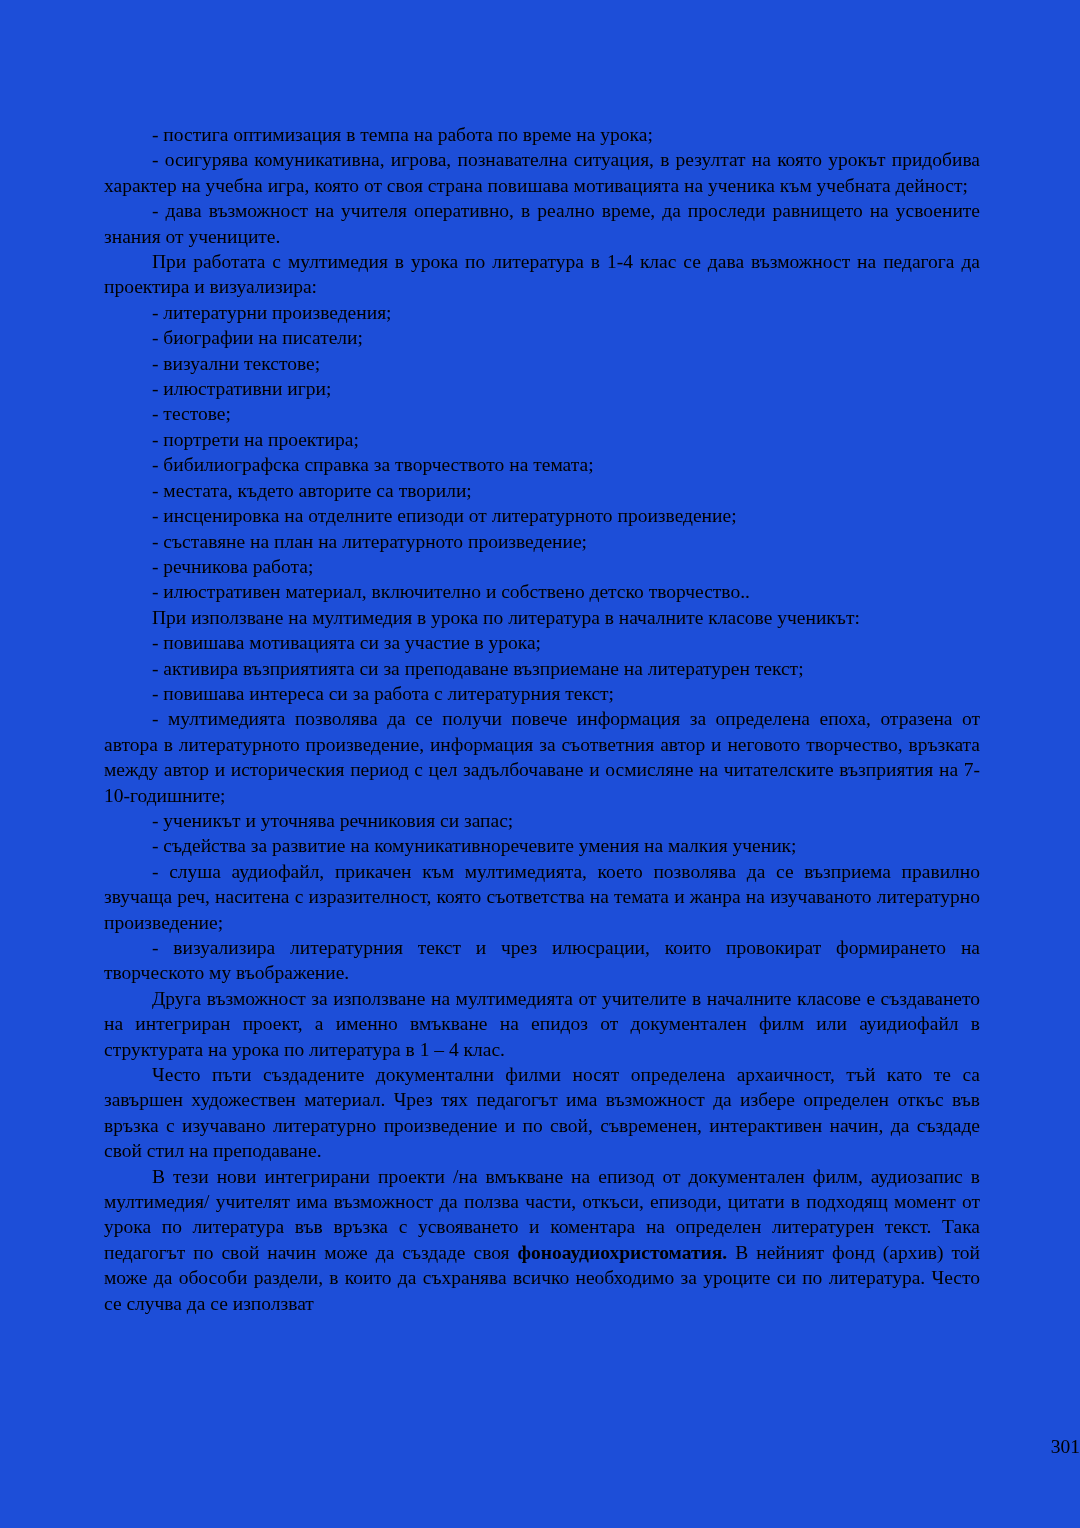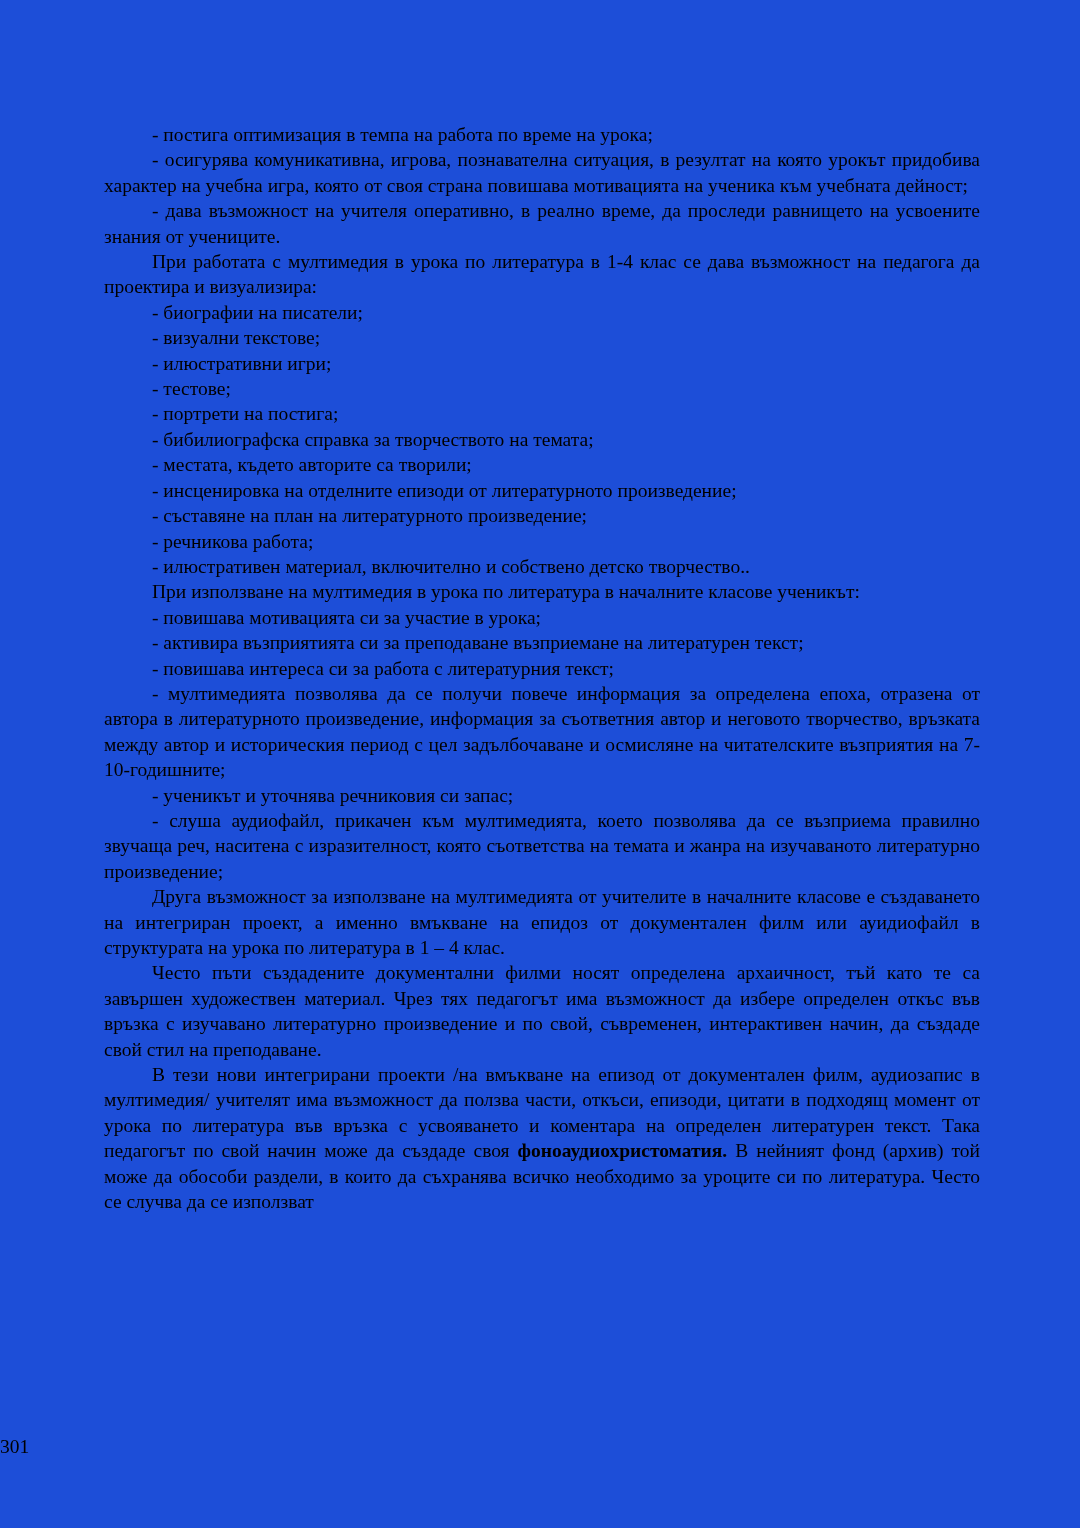--- a/index.html
+++ b/index.html
@@ -31,49 +31,52 @@
   }
   .block b {
     font-weight: bold;
     margin-top: 16px;
   }
   .footer {
     position: absolute;
     left: 0;
     right: 0;
     top: 1436px;
-    text-align: left;
+    text-align: right;
     font-size: 19.5px;
   }
 </style>
 </head>
 <body>
 
 <div class="page">
   <div class="content" id="content">
       <p class="block"><span>- постига  оптимизация в темпа на работа по време на урока;</span></p>
       <p class="block"><span>- осигурява комуникативна, игрова, познавателна ситуация, в резултат на която урокът придобива характер на учебна игра, която от своя страна повишава мотивацията на ученика към учебната дейност;</span></p>
       <p class="block"><span>- дава възможност на учителя  оперативно, в реално време, да проследи равнището на усвоените знания от  учениците.</span></p>
       <p class="block"><span>При работата с мултимедия в урока по литература в 1-4 клас се дава възможност на педагога да проектира  и визуализира:</span></p>
+      <p class="block"><span>- литературни произведения;</span></p>
       <p class="block"><span>-  биографии на писатели;</span></p>
       <p class="block"><span>-  визуални текстове;</span></p>
       <p class="block"><span>-  илюстративни игри;</span></p>
       <p class="block"><span>-  тестове;</span></p>
-      <p class="block"><span>- портрети на постига;</span></p>
+      <p class="block"><span>- портрети на проектира;</span></p>
       <p class="block"><span>- бибилиографска справка за творчеството на темата;</span></p>
       <p class="block"><span>-  местата,  където авторите са  творили;</span></p>
       <p class="block"><span>-  инсценировка на отделните епизоди от литературното произведение;</span></p>
       <p class="block"><span>- съставяне на  план на литературното произведение;</span></p>
       <p class="block"><span>-  речникова работа;</span></p>
       <p class="block"><span>- илюстративен материал, включително и  собствено детско творчество..</span></p>
       <p class="block"><span>При използване на мултимедия в урока по литература в началните класове ученикът:</span></p>
       <p class="block"><span>- повишава  мотивацията си за участие в урока;</span></p>
       <p class="block"><span>- активира възприятията си за преподаване възприемане на литературен текст;</span></p>
       <p class="block"><span>- повишава интереса си за работа с литературния текст;</span></p>
       <p class="block"><span>- мултимедията позволява да се получи повече информация за определена епоха, отразена от автора в литературното произведение, информация за съответния автор и неговото творчество, връзката между автор и историческия период с цел задълбочаване и осмисляне на читателските възприятия на 7-10-годишните;</span></p>
       <p class="block"><span>-  ученикът и уточнява речниковия си запас;</span></p>
+      <p class="block"><span>- съдейства за развитие на комуникативноречевите умения на малкия ученик;</span></p>
       <p class="block"><span>-  слуша аудиофайл, прикачен към мултимедията, което позволява да се възприема правилно звучаща реч, наситена с изразителност, която съответства  на темата и жанра на изучаваното литературно произведение;</span></p>
+      <p class="block"><span>- визуализира литературния текст и чрез илюсрации, които провокират формирането на творческото му въображение.</span></p>
       <p class="block"><span>Друга възможност за използване на мултимедията от учителите в началните класове е създаването на интегриран проект, а именно вмъкване на епидоз от документален филм или ауидиофайл в структурата на урока по литература в 1 – 4 клас.</span></p>
       <p class="block"><span>Често пъти създадените документални филми носят определена архаичност, тъй като те са завършен художествен материал. Чрез тях педагогът има възможност да избере определен откъс във връзка с изучавано литературно произведение и по свой, съвременен, интерактивен начин, да създаде свой стил на преподаване.</span></p>
       <p class="block"><span>В тези нови интегрирани проекти /на вмъкване на епизод от документален филм, аудиозапис в мултимедия/ учителят има възможност да ползва части, откъси, епизоди, цитати в подходящ момент от урока по литература във връзка с усвояването и коментара на определен литературен текст. Така педагогът по свой начин може да създаде своя </span><b>фоноаудиохристоматия.</b><span> В нейният фонд (архив) той може да обособи раздели, в които да съхранява всичко необходимо за уроците си по литература. Често се случва да се използват</span></p>
     </div>
   <div class="footer">301</div>
 </div>
 
 </body></html>

